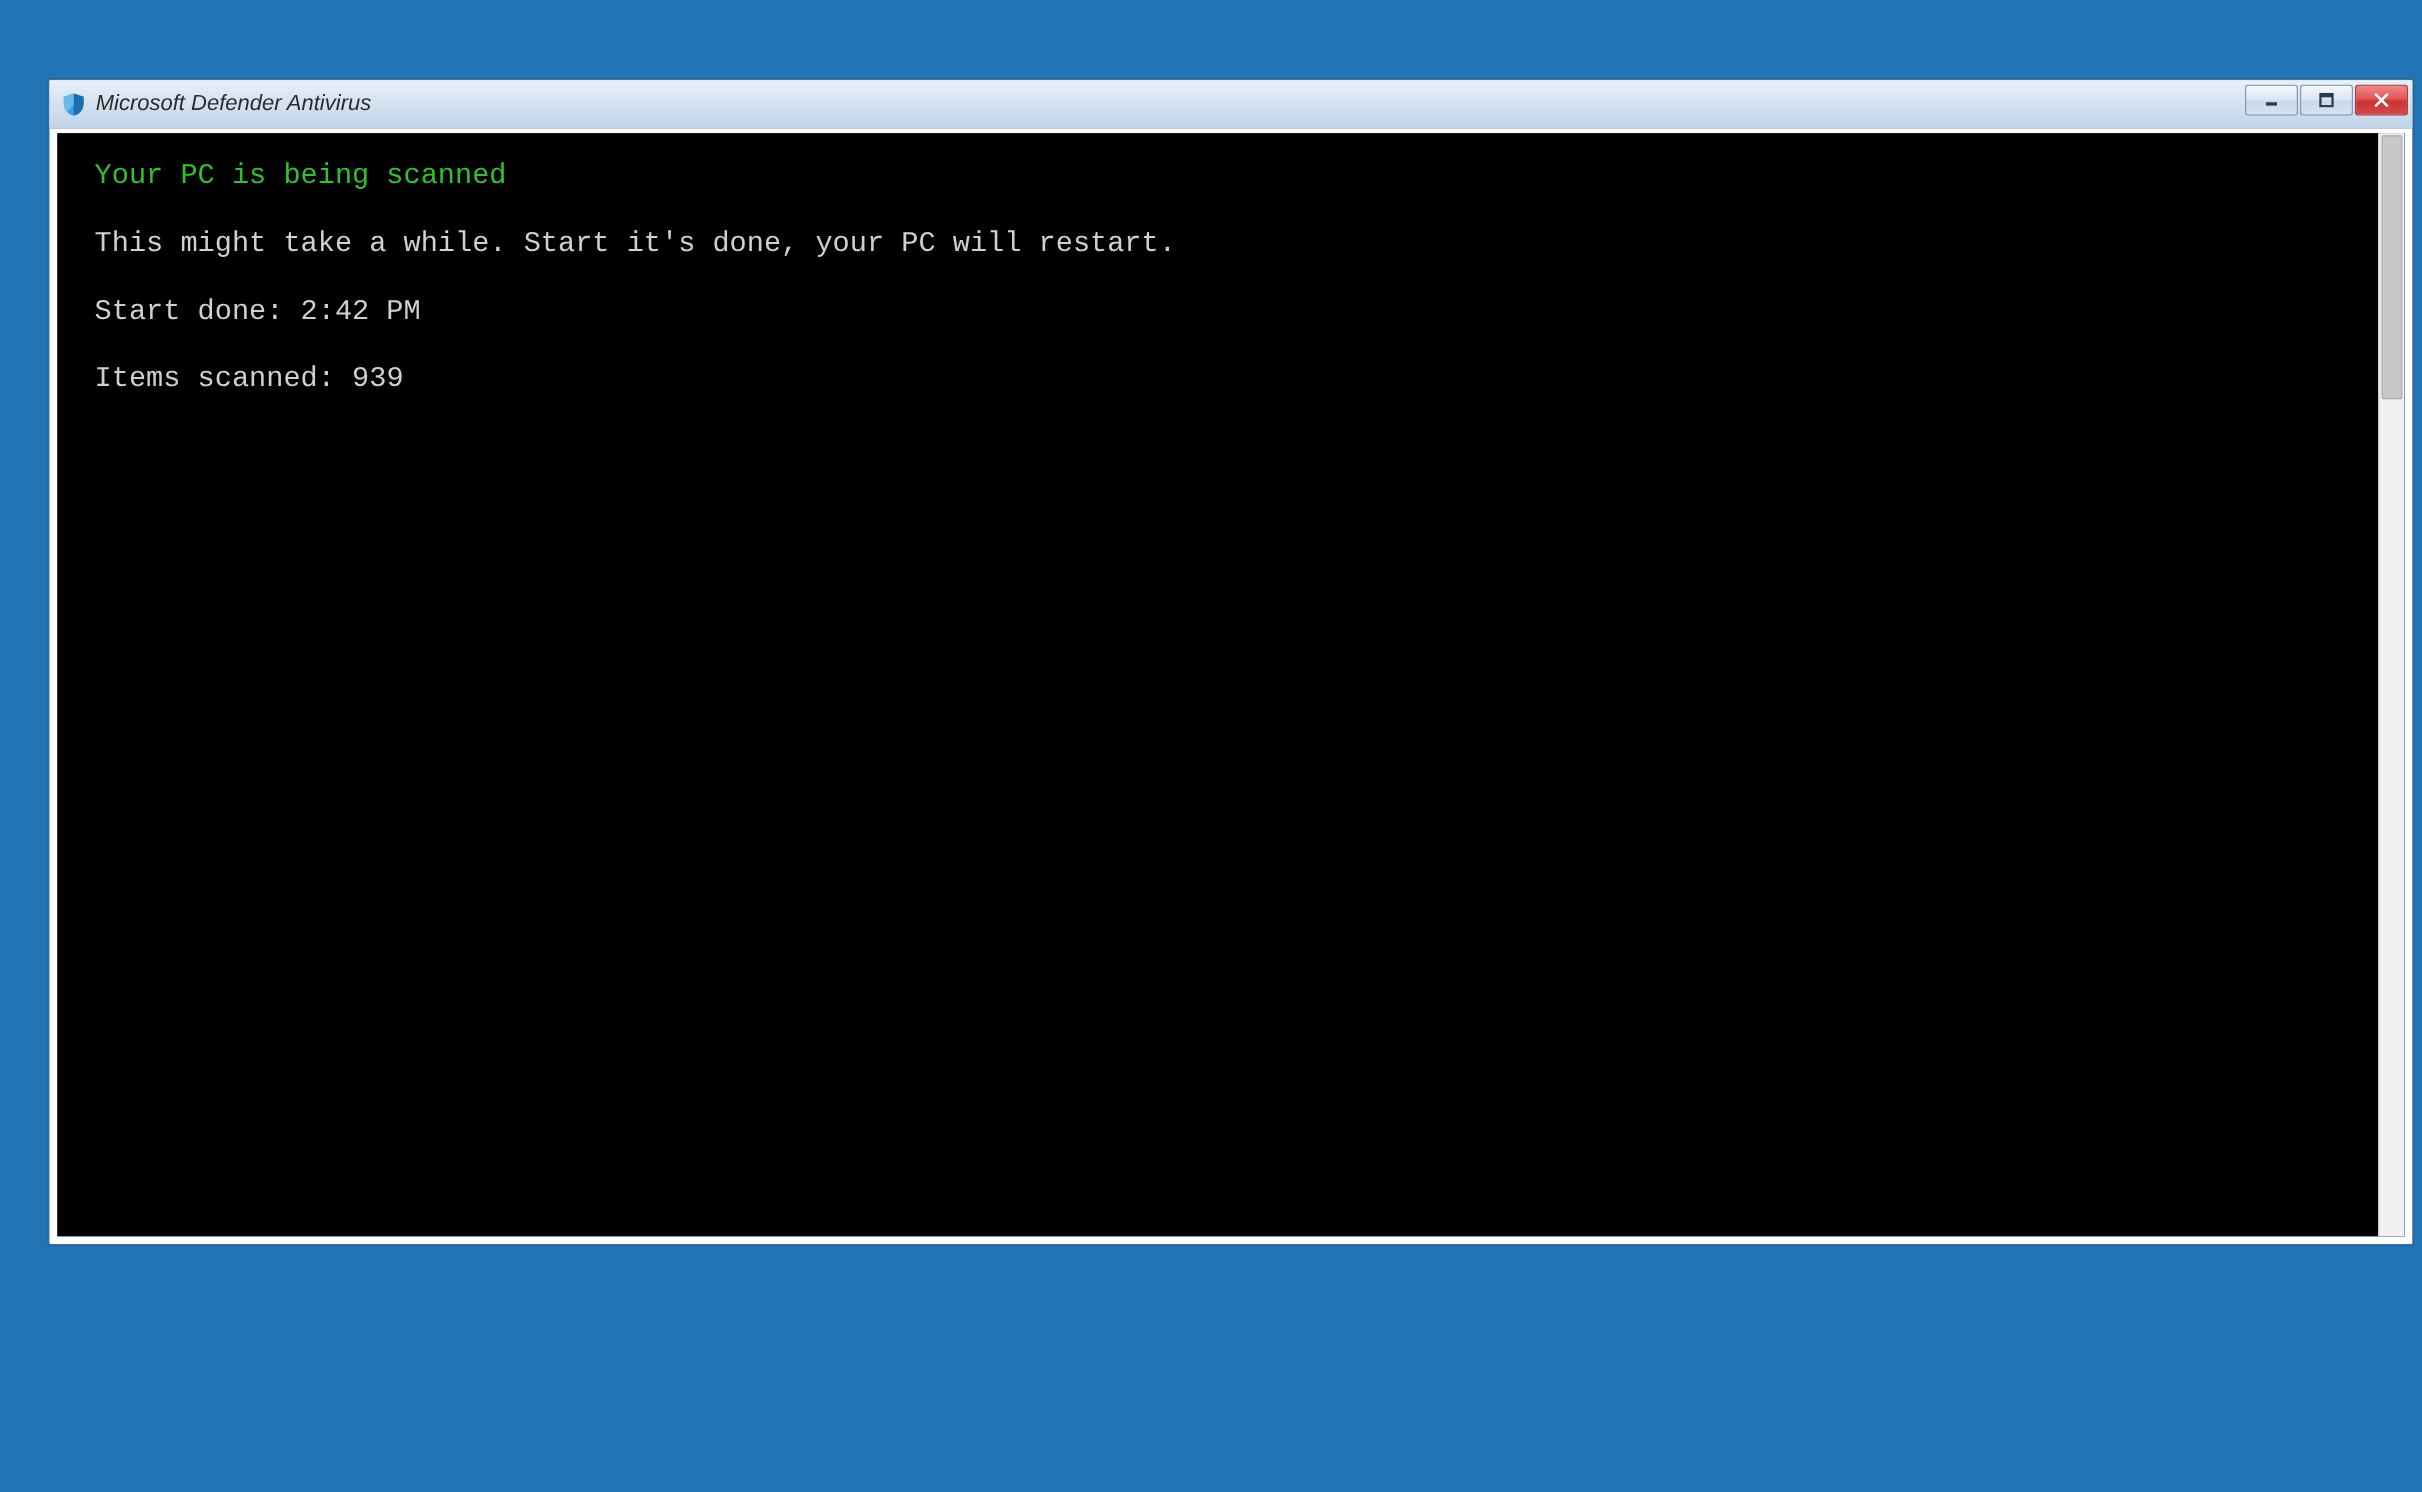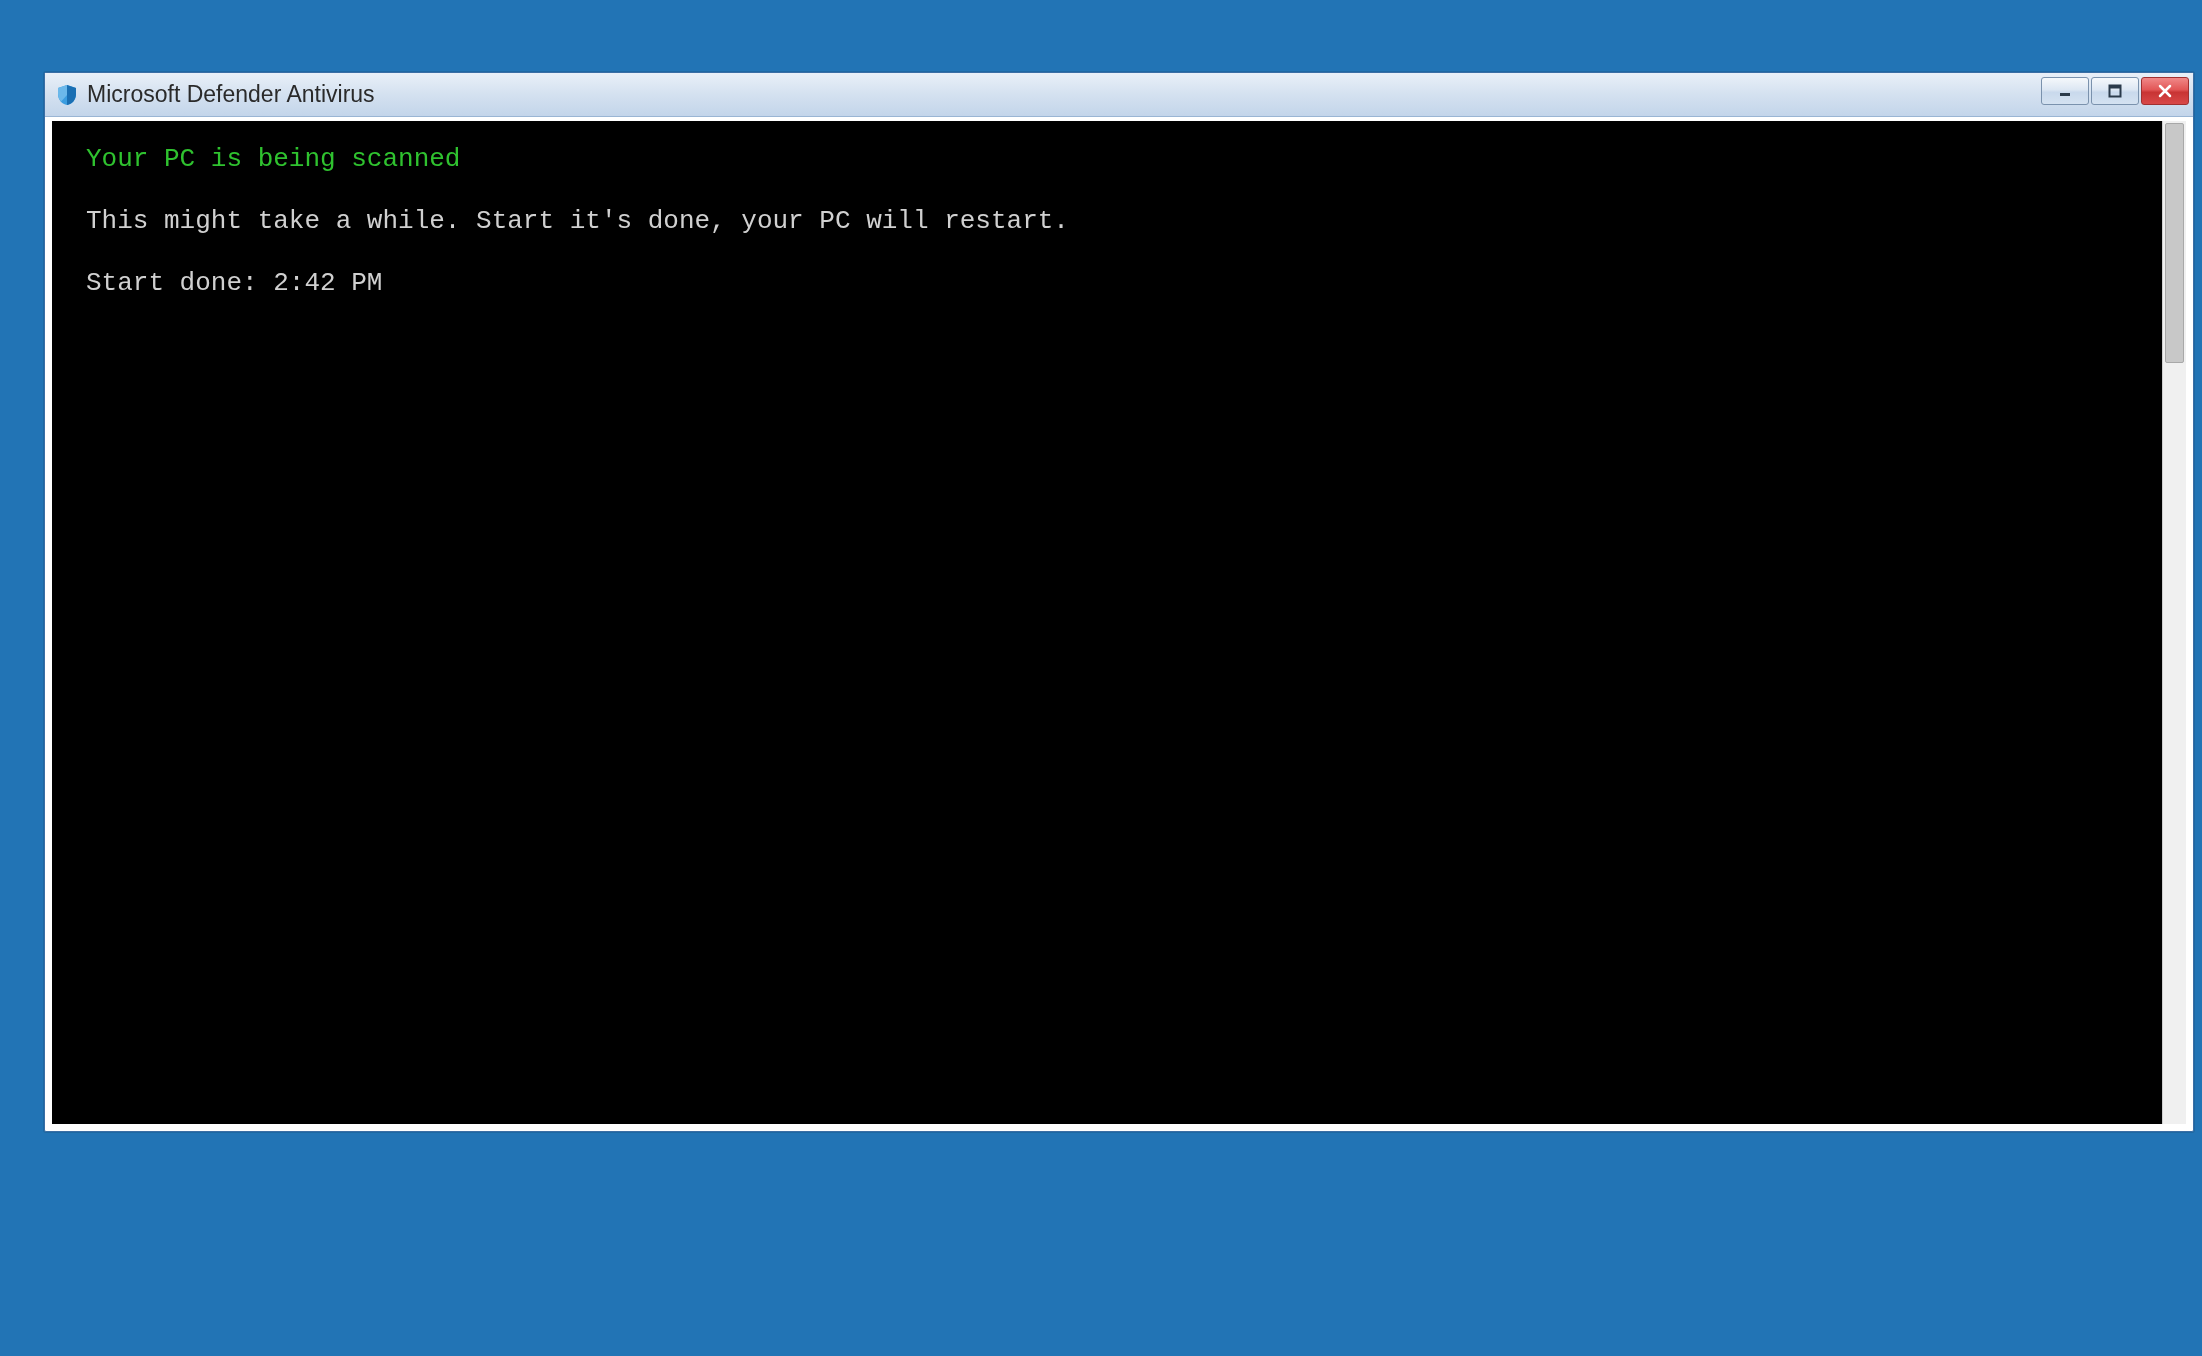--- a/index.html
+++ b/index.html
@@ -38,21 +38,22 @@
     }
     .titlebar-icon {
       width: 24px;
       height: 24px;
       display: inline-flex;
       align-items: center;
       justify-content: center;
       margin-right: 8px;
     }
     .titlebar-title {
-      font-size: 23px;
+      font-style: italic;
+      font-size: 20px;
       color: #2a2a2a;
     }
     .window-controls {
       position: absolute;
       right: 4px;
       top: 4px;
       display: flex;
       gap: 2px;
     }
     .win-btn {
@@ -147,18 +148,19 @@
             <path d="M3 2 L13 12 M13 2 L3 12" stroke="#fff" stroke-width="2.5" stroke-linecap="round"></path>
           </svg>
       </div>
     </div>
   </div>
   <div class="console-wrap">
     <div class="console">
       <div class="heading">Your PC is being scanned</div>
       <div class="line">This might take a while. Start it's done, your PC will restart.</div>
       <div class="line"><span>Start done: </span><span>2:42 PM</span></div>
+      <div class="line"><span>Items scanned: </span><span>939</span></div>
     </div>
     <div class="scrollbar">
       <div class="scrollbar-thumb"></div>
     </div>
   </div>
 </div>
 
 </body></html>

